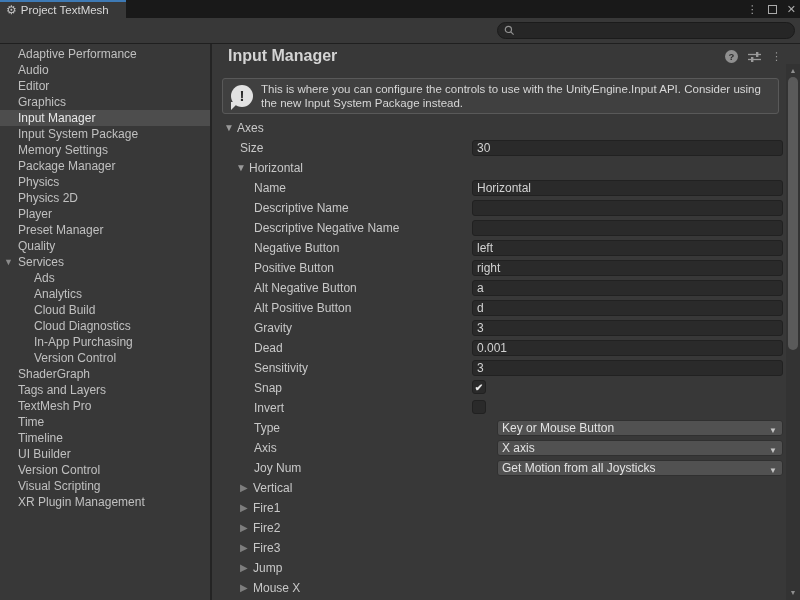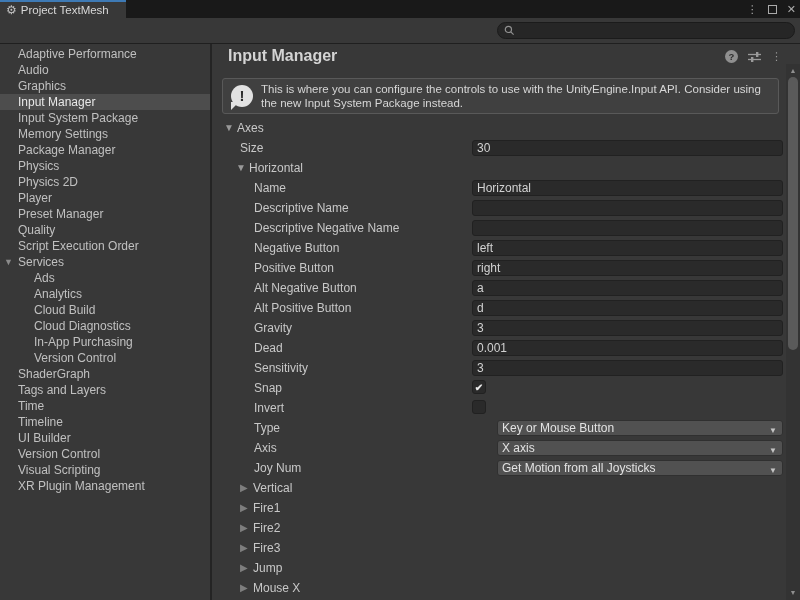--- a/index.html
+++ b/index.html
@@ -111,43 +111,44 @@
       <circle cx="4.4" cy="4.4" r="3.1" fill="none" stroke="#909090" stroke-width="1.2"></circle>
       <line x1="6.8" y1="6.8" x2="9.6" y2="9.6" stroke="#909090" stroke-width="1.2"></line>
     </svg>
     <input value="" style="">
   </div>
 </div>
 
 <div class="sidebar">
   <div class="side-item">Adaptive Performance</div>
   <div class="side-item">Audio</div>
+  <div class="side-item">Editor</div>
   <div class="side-item">Graphics</div>
   <div class="side-item selected">Input Manager</div>
   <div class="side-item">Input System Package</div>
   <div class="side-item">Memory Settings</div>
   <div class="side-item">Package Manager</div>
   <div class="side-item">Physics</div>
   <div class="side-item">Physics 2D</div>
   <div class="side-item">Player</div>
   <div class="side-item">Preset Manager</div>
   <div class="side-item">Quality</div>
-  <div class="side-item">Script Execution Order</div>
   <div class="side-item">
     <span class="tri">▼</span>
     <span>Services</span>
   </div>
   <div class="side-item child">Ads</div>
   <div class="side-item child">Analytics</div>
   <div class="side-item child">Cloud Build</div>
   <div class="side-item child">Cloud Diagnostics</div>
   <div class="side-item child">In-App Purchasing</div>
   <div class="side-item child">Version Control</div>
   <div class="side-item">ShaderGraph</div>
   <div class="side-item">Tags and Layers</div>
+  <div class="side-item">TextMesh Pro</div>
   <div class="side-item">Time</div>
   <div class="side-item">Timeline</div>
   <div class="side-item">UI Builder</div>
   <div class="side-item">Version Control</div>
   <div class="side-item">Visual Scripting</div>
   <div class="side-item">XR Plugin Management</div>
 </div>
 
 <div class="divider"></div>
 

